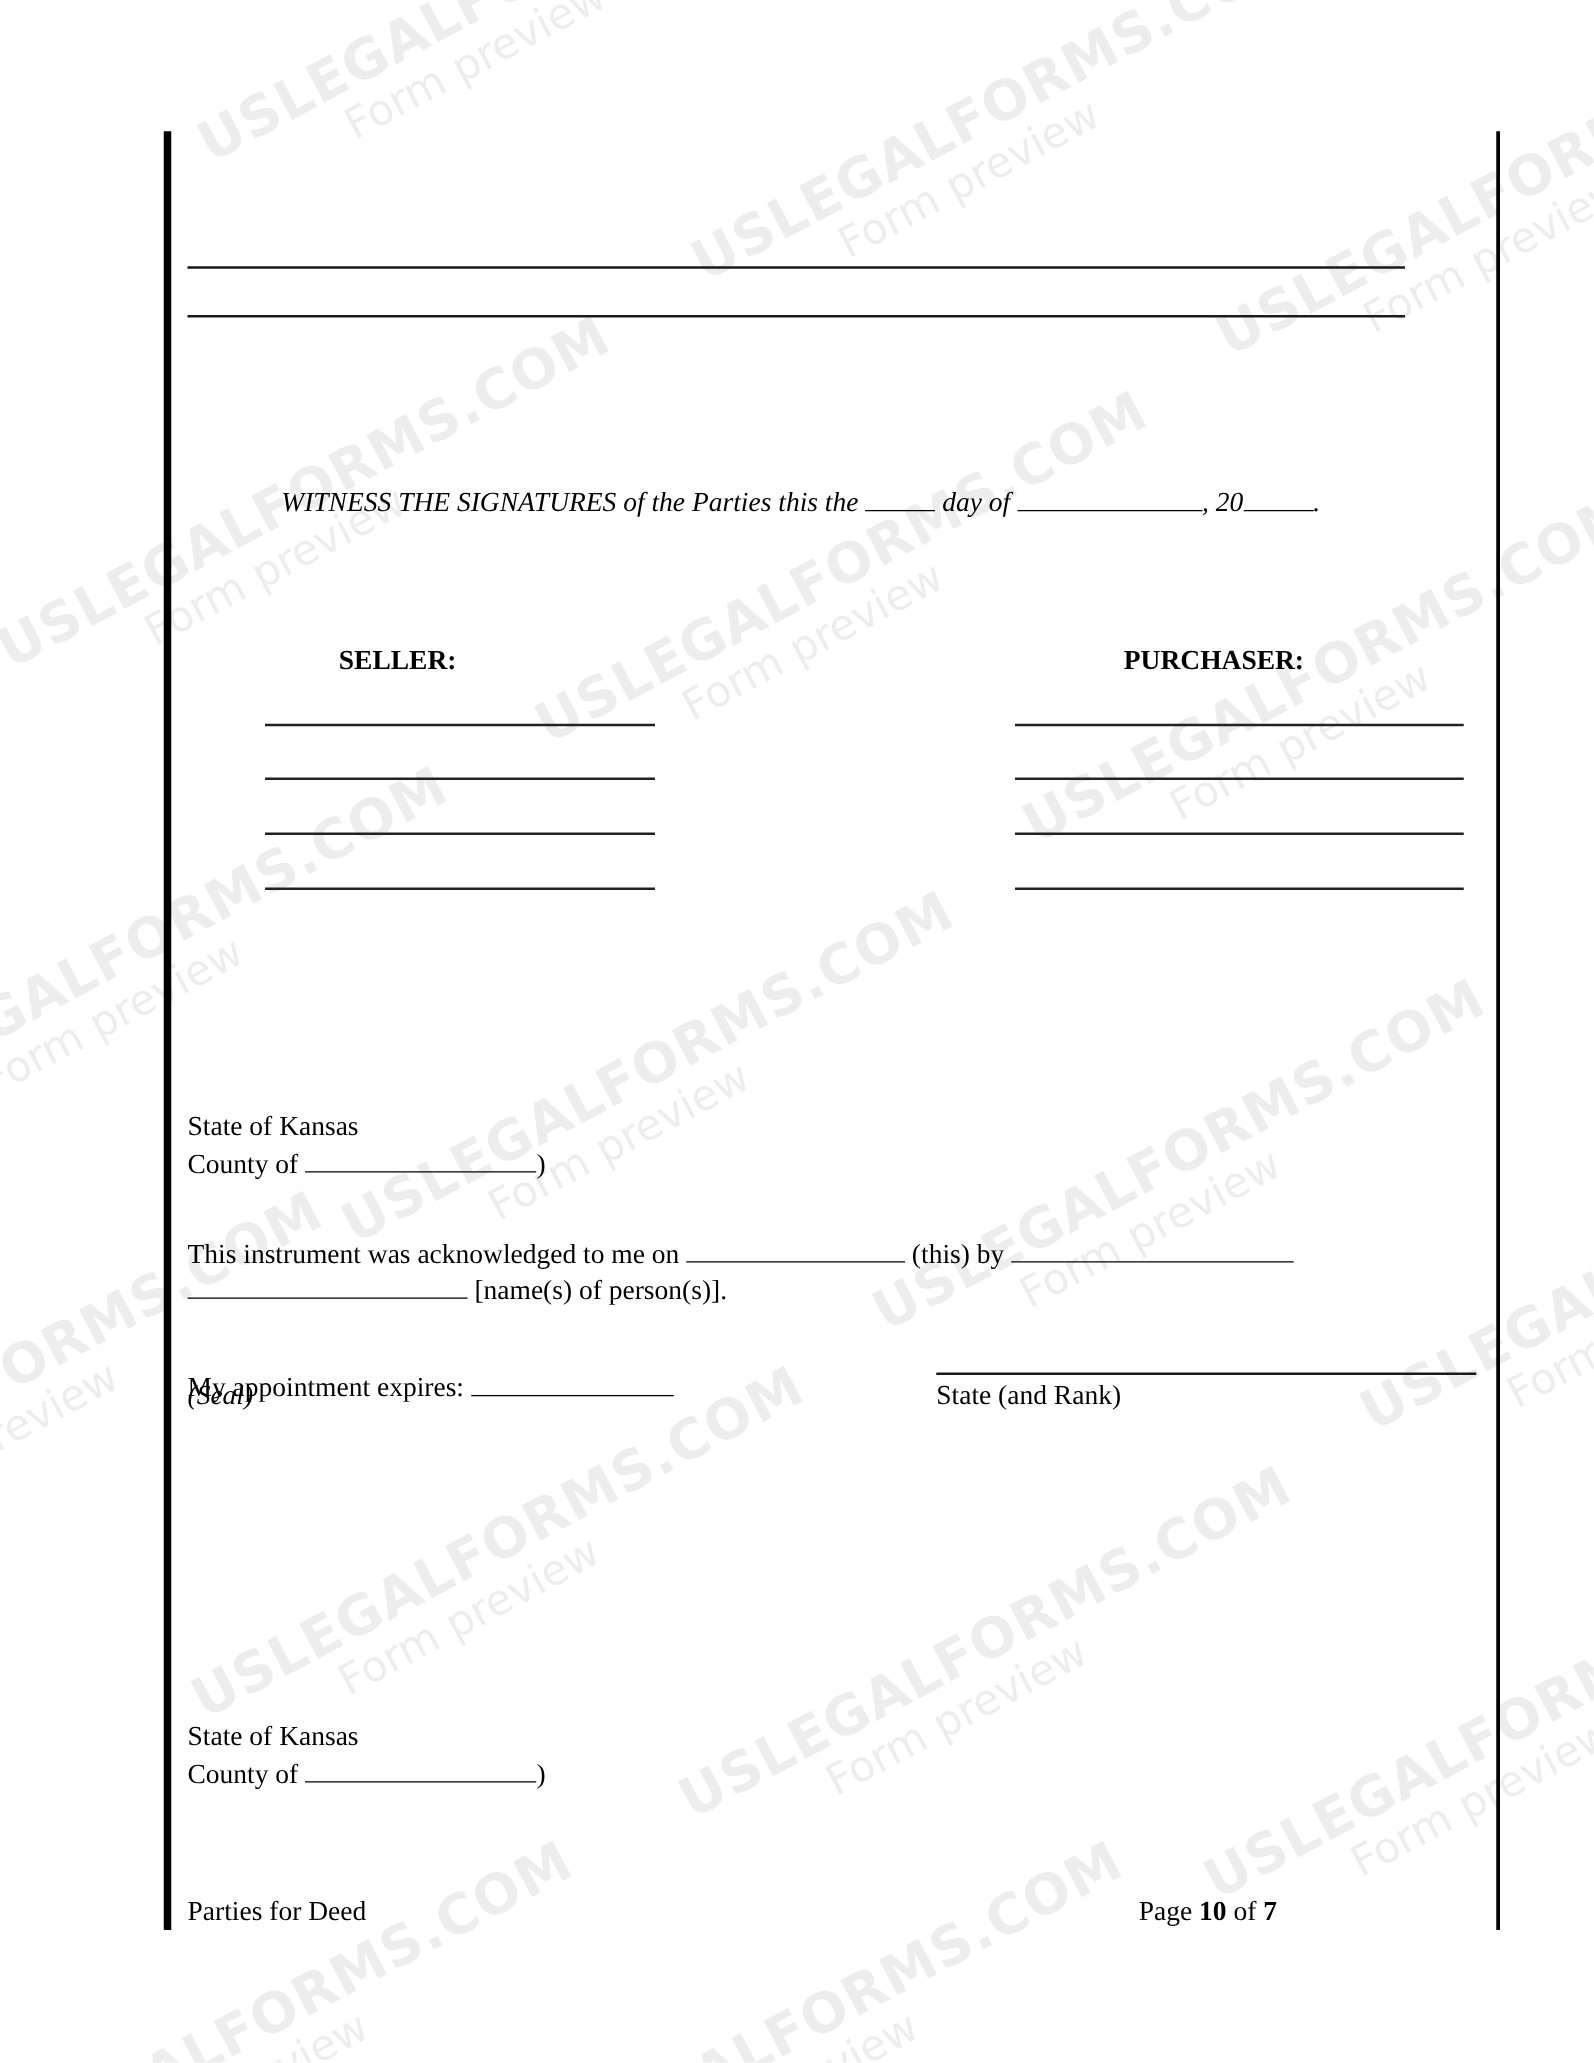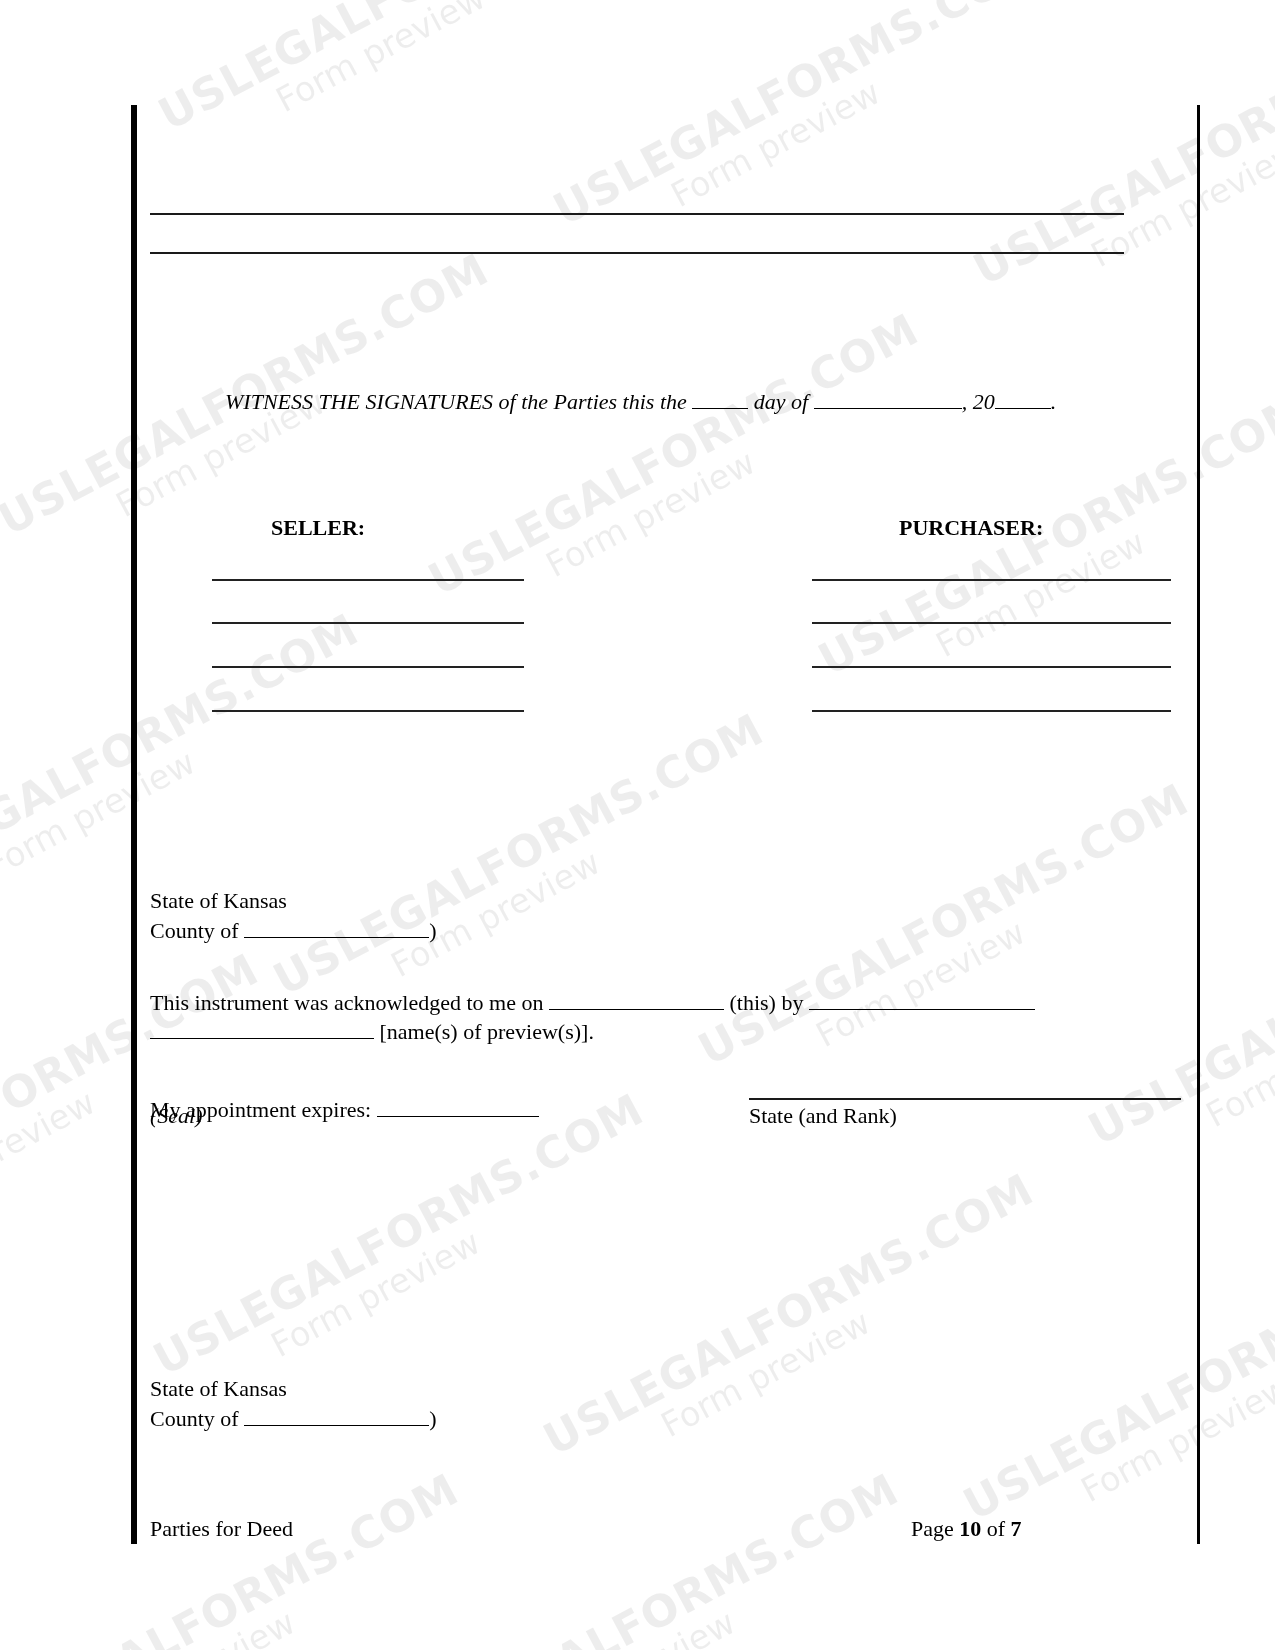--- a/index.html
+++ b/index.html
@@ -120,21 +120,21 @@
 </div>
 
 <div class="abs txt" style="left:150px;top:989px;">
   <span>This instrument was acknowledged to me on</span>
   <span class="blank" style="width:175px;"></span>
   <span>(this) by</span>
   <span class="blank" style="width:226px;"></span>
 </div>
 <div class="abs txt" style="left:150px;top:1018px;">
   <span class="blank" style="width:224px;"></span>
-  <span>[name(s) of preview(s)].</span>
+  <span>[name(s) of person(s)].</span>
 </div>
 
 <div class="abs txt" style="left:150px;top:1103px;font-style:italic;">(Seal)</div>
 <div class="hline" style="left:749px;top:1098px;width:432px;"></div>
 <div class="abs txt" style="left:749px;top:1103px;">State (and Rank)</div>
 
 <div class="abs txt" style="left:150px;top:1096px;">
   <span>My appointment expires:</span>
   <span class="blank" style="width:162px;"></span>
 </div>

